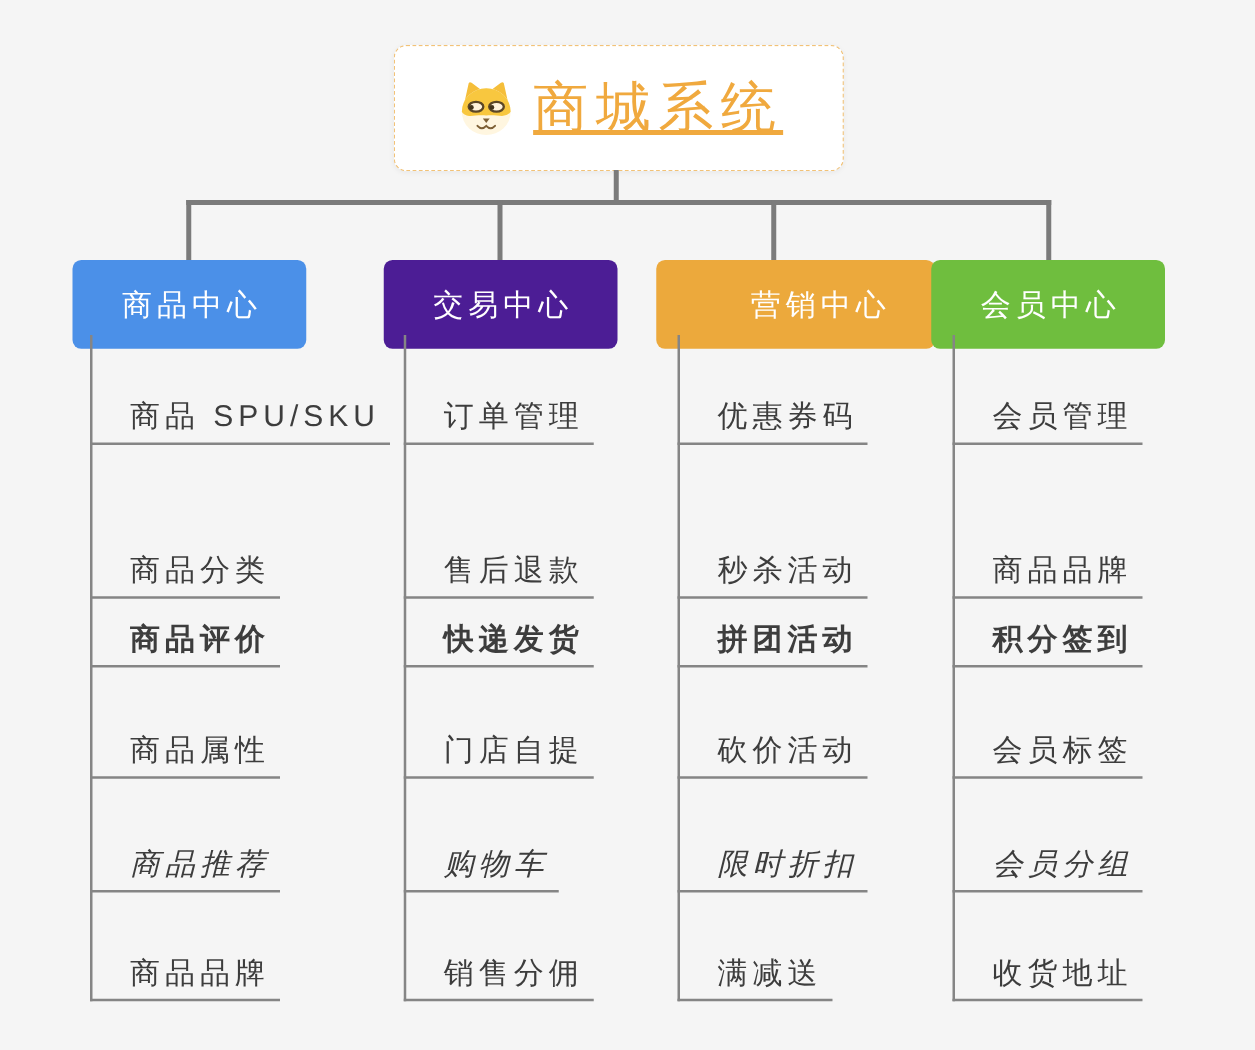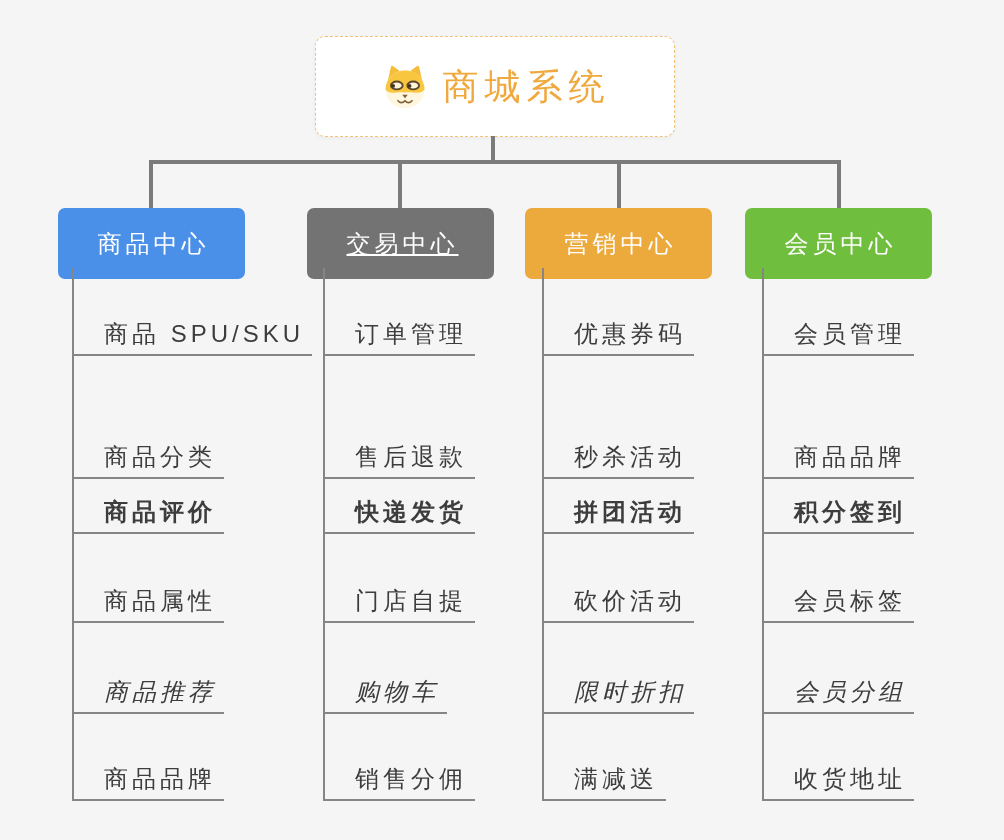--- a/index.html
+++ b/index.html
@@ -15,23 +15,23 @@
   .root-node{
     position:absolute;left:315px;top:36px;width:360px;height:101px;
     background:#FFFFFF;
     border:1px dashed var(--root-border,#F2C277);
     border-radius:10px;
     box-shadow:0 1px 4px rgba(0,0,0,.05);
     display:flex;align-items:center;justify-content:center;gap:13px;
     box-sizing:border-box;
   }
   .root-label{
-    font-size:36px;letter-spacing:6px;
+    font-size:44px;letter-spacing:6px;
     color:var(--root-text,#F0A93E);
-    white-space:nowrap;line-height:1;
+    white-space:nowrap;line-height:1;text-decoration:underline;
   }
   .dog-icon{display:inline-flex;}
 
   
   .connector{position:absolute;background:var(--connector,#7B7B7B);}
   .stub {left:491px;top:136px;width:4px;height:26px;}
   .hline{left:149px;top:160px;width:692px;height:4px;}
   .drop {top:160px;width:4px;height:52px;}
   .drop-1{left:149px;} .drop-2{left:398px;} .drop-3{left:617px;} .drop-4{left:837px;}
 
@@ -90,24 +90,24 @@
   <div class="connector stub"></div>
   <div class="connector hline"></div>
   <div class="connector drop drop-1"></div>
   <div class="connector drop drop-2"></div>
   <div class="connector drop drop-3"></div>
   <div class="connector drop drop-4"></div>
 
   <div class="branch branch-1" style="background: rgb(75, 144, 232);">
     <span>商品中心</span>
   </div>
-  <div class="branch branch-2" style="background: #737373; text-decoration: underline;">
+  <div class="branch branch-2" style="background: #4c1d95;">
     <span>交易中心</span>
   </div>
-  <div class="branch branch-3" style="background: rgb(236, 169, 60);">
+  <div class="branch branch-3" style="background: rgb(236, 169, 60); padding-left: 36px;">
     <span>营销中心</span>
   </div>
   <div class="branch branch-4" style="background: rgb(111, 190, 62);">
     <span>会员中心</span>
   </div>
 
   <div class="col col-1">
     <div class="trunk"></div>
     <div class="leaf row-0">商品 SPU/SKU</div>
     <div class="leaf row-1">商品分类</div>

